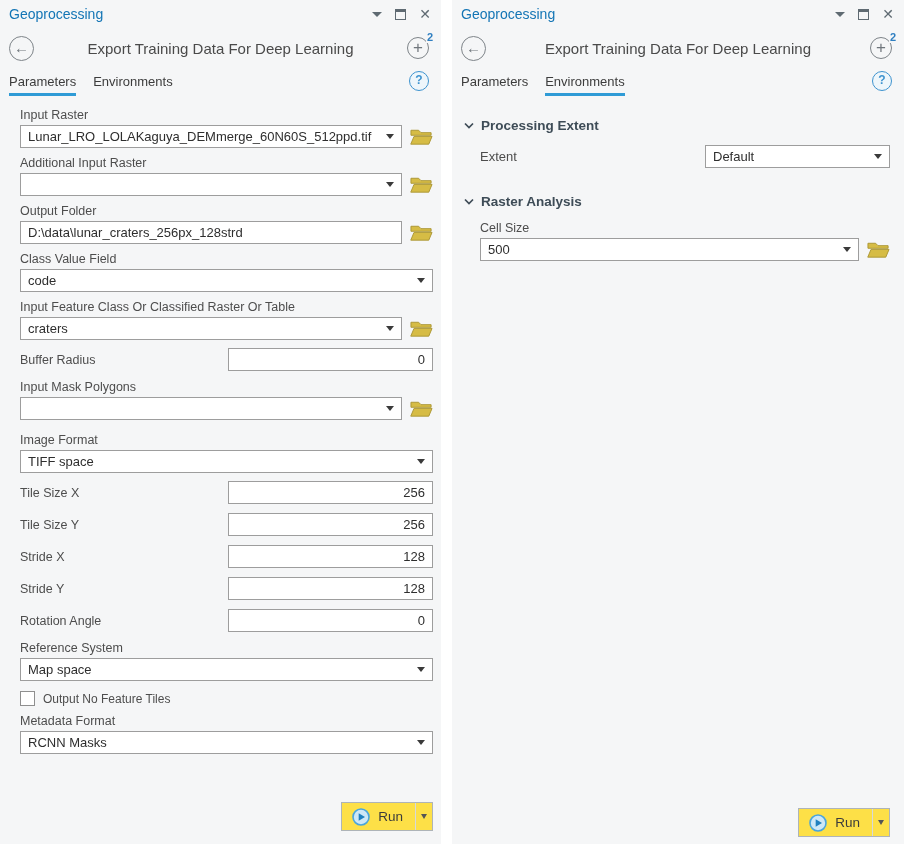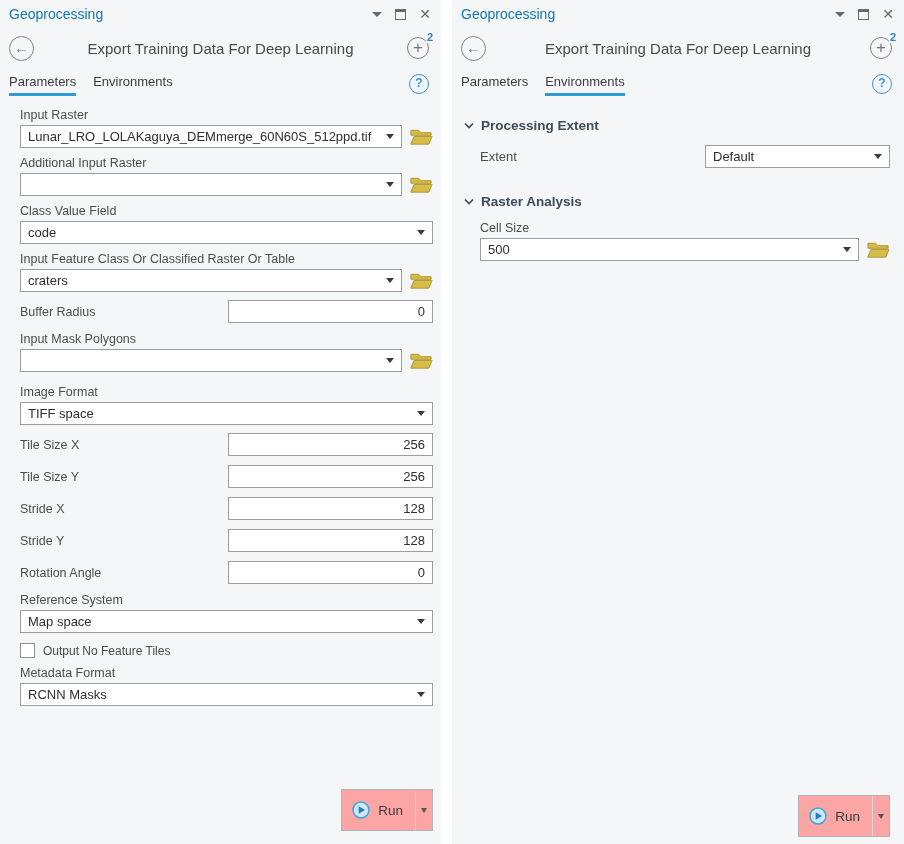--- a/index.html
+++ b/index.html
@@ -54,21 +54,21 @@
     color: #6f767c; font-size: 17px; line-height: 19px; text-align: center; font-weight: 400;
   }
   .session-badge {
     position: absolute; top: -6px; right: -3px;
     color: #2f7fc1; font-size: 11px; font-weight: bold;
     background: #f5f6f7; padding: 0 1px;
   }
 
   
   .tabs {
-    display: flex; align-items: center; gap: 17px;
+    display: flex; align-items: flex-start; gap: 17px;
     padding: 0 12px 0 9px; margin-bottom: 10px;
   }
   .tab {
     font-size: 13px; color: #3c3c3c; padding: 3px 0 4px 0;
     border-bottom: 3px solid transparent; cursor: pointer;
   }
   .tab.active { border-bottom-color: #2f9bd6; }
   .tabs .spacer { flex: 1; }
   .help-btn {
     width: 20px; height: 20px; border: 1.5px solid #3e93cf; border-radius: 50%;
@@ -120,22 +120,22 @@
   .section-title { font-size: 13.5px; font-weight: bold; color: #3e4c57; }
   .section-body { padding-left: 16px; margin-bottom: 6px; }
   .env-inline { display: flex; align-items: center; margin-bottom: 26px; }
   .env-inline .field-label { flex: 1; margin-bottom: 0; font-size: 13px; }
   .env-inline .combo { flex: 0 0 185px; }
 
   
   .footer { margin-top: auto; padding: 0 8px 13px 0; display: flex; justify-content: flex-end; }
   .panel.right .footer { padding: 0 14px 7px 0; }
   .run-btn {
-    display: inline-flex; align-items: center; height: 42px;
-    background: #fca5a5; border: 1px solid #aeb4b8; cursor: pointer;
+    display: inline-flex; align-items: center; height: 29px;
+    background: #fde047; border: 1px solid #aeb4b8; cursor: pointer;
   }
   .run-main { display: inline-flex; align-items: center; gap: 8px; padding: 0 12px 0 10px; }
   .run-label { font-size: 13.5px; color: #3c3c3c; }
   .run-split { width: 17px; align-self: stretch; display: flex; align-items: center; justify-content: center; border-left: 1px solid #d6d9db; }
   .run-split .caret { margin-left: 0; border-top-color: #555; border-left-width: 3.5px; border-right-width: 3.5px; }
 
   svg { display: block; }
 </style>
 </head>
 <body>
@@ -203,20 +203,31 @@
         <div class="combo">
           <span class="value"></span>
           <span class="caret"></span>
         </div>
         <svg class="folder-btn" viewBox="0 0 24 19">
             <use href="#folder-g"></use>
           </svg>
       </div>
     </div>
 
+    <div class="field">
+      <div class="field-label">Output Folder</div>
+      <div class="control-row">
+        <div class="textbox">
+          <span class="value">D:\data\lunar_craters_256px_128strd</span>
+        </div>
+        <svg class="folder-btn" viewBox="0 0 24 19">
+            <use href="#folder-g"></use>
+          </svg>
+      </div>
+    </div>
 
     <div class="field">
       <div class="field-label">Class Value Field</div>
       <div class="control-row">
         <div class="combo">
           <span class="value">code</span>
           <span class="caret"></span>
         </div>
       </div>
     </div>

